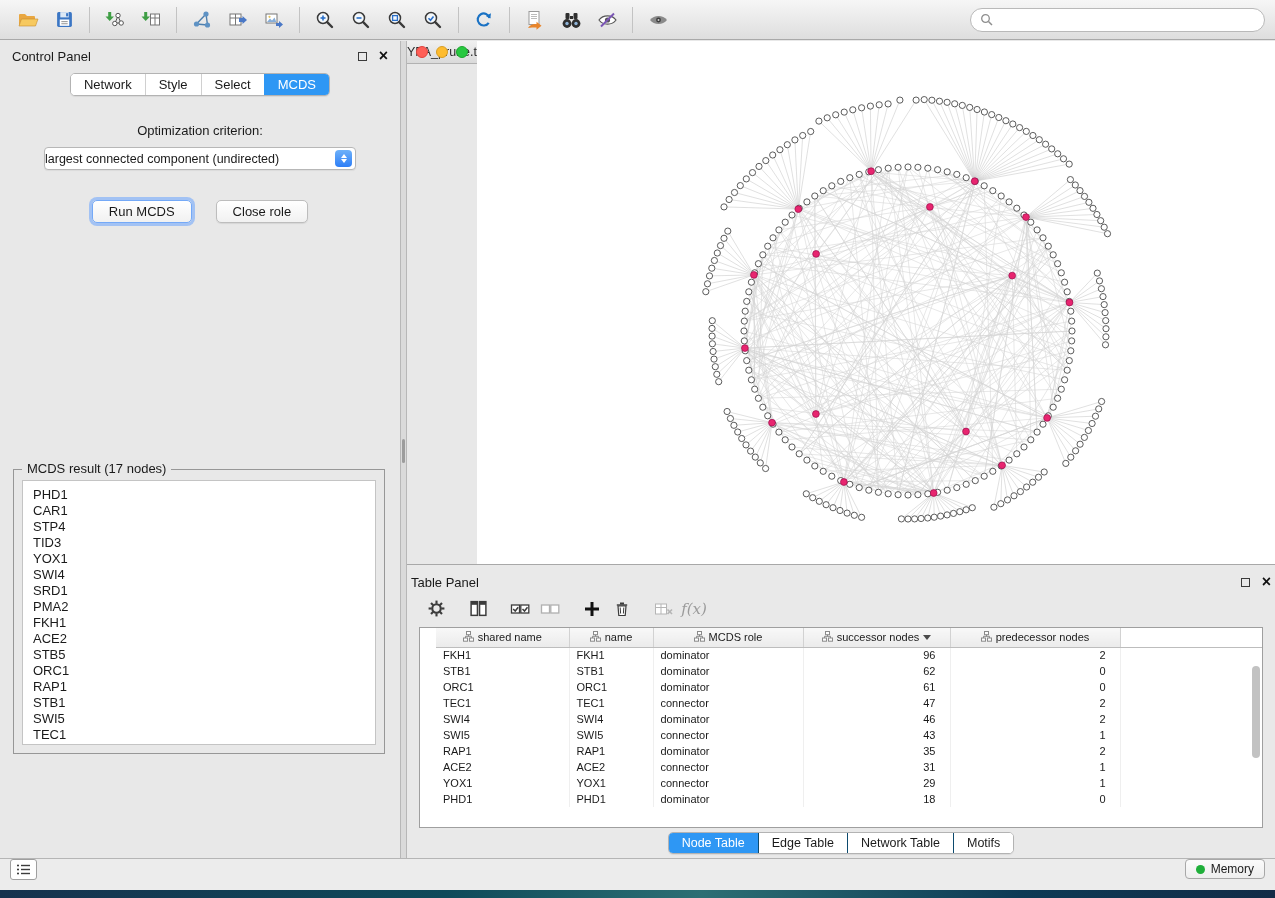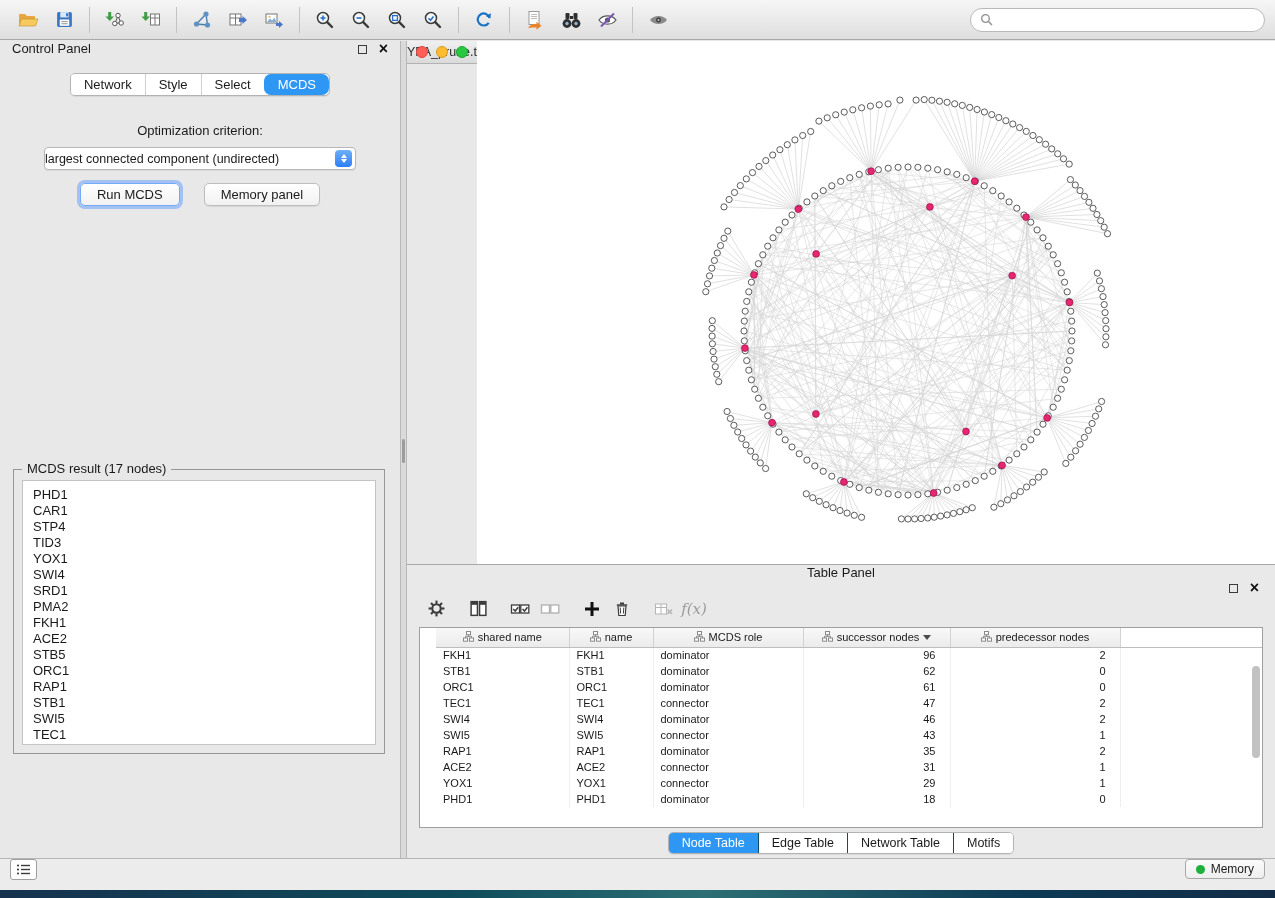--- a/index.html
+++ b/index.html
@@ -12,36 +12,36 @@
 .tbtn{width:36px;height:32px;display:flex;align-items:center;justify-content:center;border-radius:5px;}
 .tsep{width:1px;height:26px;background:#c3c3c3;margin:0 7px;}
 .search-pill{margin-left:auto;width:295px;height:24px;border:1px solid #b9b9b9;border-radius:12px;background:#fff;display:flex;align-items:center;padding:0 9px;}
 .search-pill input{border:none;outline:none;flex:1;height:20px;font-size:12px;background:transparent;margin-left:6px;}
 
 
 .main{position:absolute;top:41px;left:0;right:0;bottom:40px;display:flex;}
 
 
 .control-panel{width:400px;background:#e8e8e8;position:relative;flex:0 0 auto;}
-.cp-header{height:30px;display:flex;align-items:flex-start;padding:0 12px;}
+.cp-header{height:30px;display:flex;align-items:center;padding:0 12px;}
 .win-btns{margin-left:auto;display:flex;align-items:center;gap:12px;}
 .float-box{width:9px;height:9px;border:1.5px solid #3a3a3a;display:inline-block;}
 .close-x{font-size:16px;font-weight:bold;line-height:1;color:#111;}
 .cp-tabs{display:flex;justify-content:center;margin-top:2px;}
 .tabgroup{display:flex;border:1px solid #b3b3b3;border-radius:5px;background:#fff;overflow:hidden;box-shadow:0 1px 1px rgba(0,0,0,.07);}
 .cp-tab{padding:3px 13px;font-size:13px;border-left:1px solid #d0d0d0;background:#fff;}
 .cp-tab:first-child{border-left:none;}
-.cp-tab.active{background:#2e97f4;color:#fff;border-left-color:#2e97f4;border-radius:7px;}
+.cp-tab.active{background:#2e97f4;color:#fff;border-left-color:#2e97f4;}
 .cp-opt-label{text-align:center;margin-top:27px;font-size:13px;}
 .dropdown{width:312px;height:23px;margin:9px auto 0;background:#fff;border:1px solid #b7b7b7;border-radius:4px;display:flex;align-items:center;box-shadow:0 1px 1px rgba(0,0,0,.06);}
 .dropdown-text{flex:1;font-size:12.5px;white-space:nowrap;overflow:hidden;}
 .stepper{width:17px;height:17px;margin-right:3px;border-radius:4px;background:linear-gradient(#6eb1f9,#2d7ef7);display:flex;flex-direction:column;align-items:center;justify-content:center;gap:1px;flex:0 0 auto;}
 .tri-up{width:0;height:0;border-left:3.5px solid transparent;border-right:3.5px solid transparent;border-bottom:4px solid #fff;}
 .tri-down{width:0;height:0;border-left:3.5px solid transparent;border-right:3.5px solid transparent;border-top:4px solid #fff;}
-.cp-buttons{display:flex;justify-content:center;gap:24px;margin-top:13px;}
+.cp-buttons{display:flex;justify-content:center;gap:24px;margin-top:30px;}
 .mac-btn{padding:3px 16px;font-size:13px;background:linear-gradient(#ffffff,#f1f1f1);border:1px solid #bdbdbd;border-radius:5px;box-shadow:0 1px 1px rgba(0,0,0,.08);}
 .mac-btn.focused{border-color:#74a9f7;box-shadow:0 0 0 3px rgba(92,156,255,.5);}
 .mcds-box{position:absolute;left:13px;right:15px;top:428px;height:285px;border:1px solid #979797;}
 .mcds-legend{position:absolute;top:-9px;left:8px;background:#e8e8e8;padding:0 5px;font-size:13px;}
 .mcds-list{position:absolute;left:8px;right:8px;top:10px;bottom:8px;background:#fff;border:1px solid #c4c4c4;overflow:hidden;padding:6px 0;}
 .mcds-item{padding:0 10px;font-size:13px;line-height:16px;}
 
 
 .vsplit{width:7px;background:#dadada;border-left:1px solid #b7b7b7;border-right:1px solid #b7b7b7;position:relative;flex:0 0 auto;}
 .vsplit-handle{position:absolute;top:398px;left:1px;width:3px;height:24px;background:#9c9c9c;border-radius:2px;}
@@ -53,21 +53,21 @@
 .traffic{display:flex;gap:8px;z-index:2;}
 .light{width:12px;height:12px;border-radius:50%;}
 .light.red{background:#ff5f57;border:1px solid #e0443e;}
 .light.yellow{background:#febc2e;border:1px solid #d89e24;}
 .light.green{background:#28c840;border:1px solid #1da82f;}
 .net-title{position:absolute;left:0;right:0;text-align:center;font-size:12.5px;color:#2b2b2b;}
 .net-canvas{flex:1;background:#fff;position:relative;overflow:hidden;}
 
 
 .table-panel{flex:1;background:#e9e9e9;display:flex;flex-direction:column;position:relative;}
-.tp-header{height:25px;display:flex;align-items:center;padding:0 16px;flex-direction:column;}
+.tp-header{height:25px;display:flex;align-items:flex-end;padding:0 4px;}
 .tp-toolbar{height:37px;display:flex;align-items:center;padding:0 14px;}
 .tp-btn{width:30px;height:28px;display:flex;align-items:center;justify-content:center;}
 .tp-gap{width:12px;}
 .fx-label{font-family:"DejaVu Serif","Liberation Serif",serif;font-style:italic;color:#9a9a9a;font-size:15px;}
 .tp-table-wrap{margin:0 12px;background:#fff;border:1px solid #9f9f9f;position:relative;flex:1;overflow:hidden;}
 table.node-table{border-collapse:collapse;width:100%;table-layout:fixed;font-size:11px;margin-left:16px;}
 .node-table th{height:19px;background:linear-gradient(#f8f8f8,#ebebeb);border-right:1px solid #d2d2d2;border-bottom:1px solid #bdbdbd;font-weight:normal;font-size:11px;}
 .node-table th.filler{background:#fff;border-right:none;}
 .th-inner{display:flex;align-items:center;justify-content:center;gap:4px;}
 .node-table td{height:16px;border-right:1px solid #efefef;padding:0 7px;white-space:nowrap;overflow:hidden;}
@@ -262,21 +262,21 @@
     <div class="cp-opt-label">Optimization criterion:</div>
     <div class="dropdown">
       <span class="dropdown-text">largest connected component (undirected)</span>
       <span class="stepper">
           <span class="tri-up"></span>
           <span class="tri-down"></span>
         </span>
     </div>
     <div class="cp-buttons">
       <button class="mac-btn focused">Run MCDS</button>
-      <button class="mac-btn">Memory panel</button>
+      <button class="mac-btn">Close role</button>
     </div>
     <div class="mcds-box">
       <span class="mcds-legend">MCDS result (17 nodes)</span>
       <div class="mcds-list">
           <div class="mcds-item">PHD1</div>
           <div class="mcds-item">CAR1</div>
           <div class="mcds-item">STP4</div>
           <div class="mcds-item">TID3</div>
           <div class="mcds-item">YOX1</div>
           <div class="mcds-item">SWI4</div>

